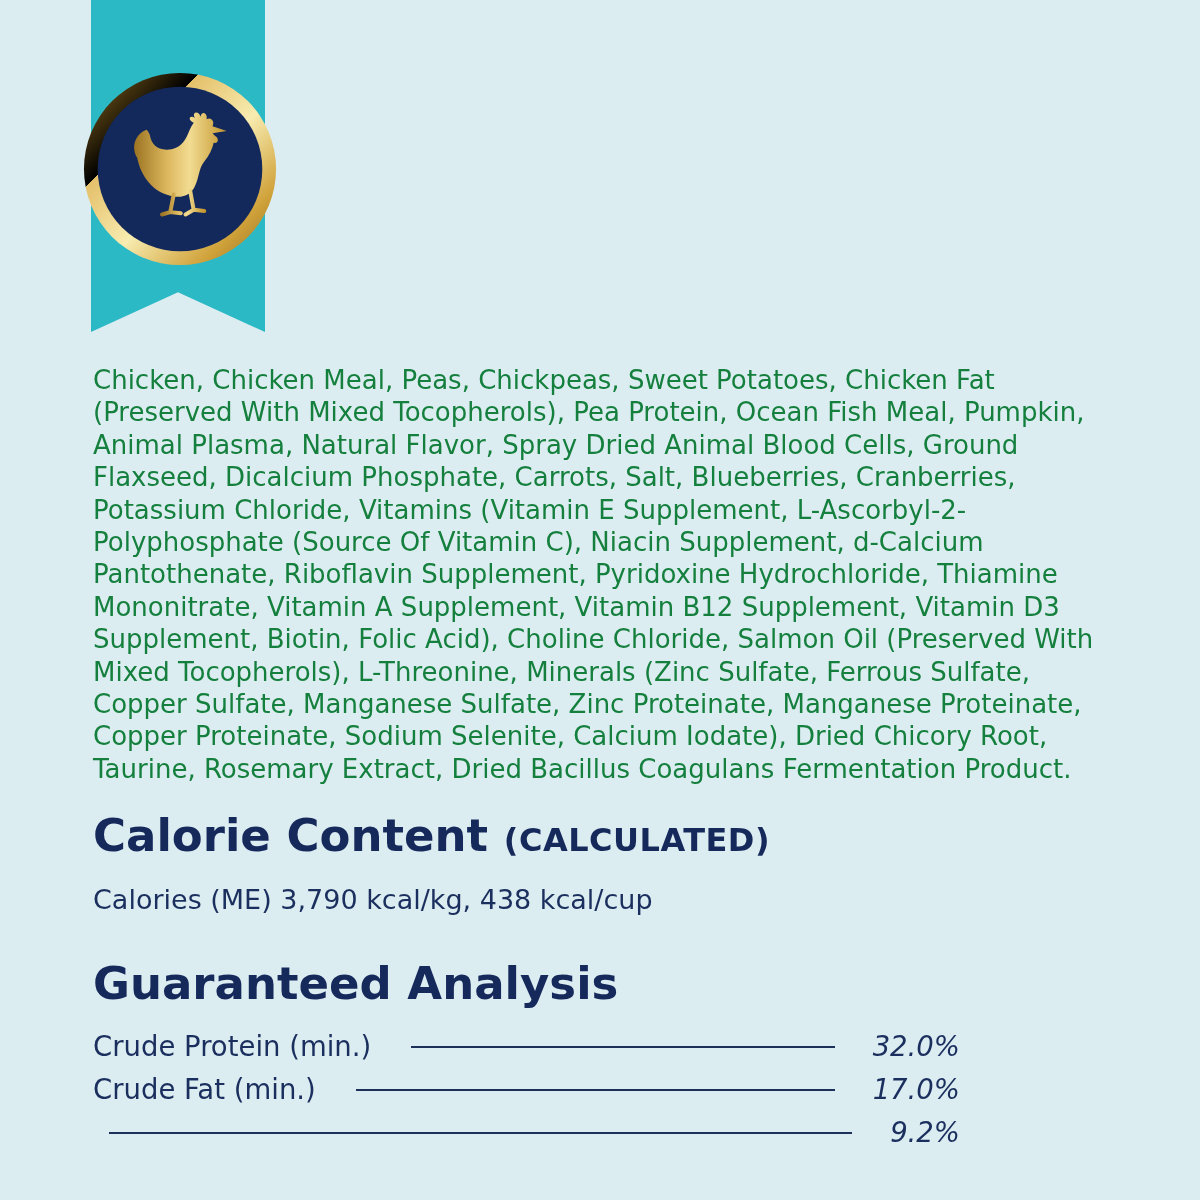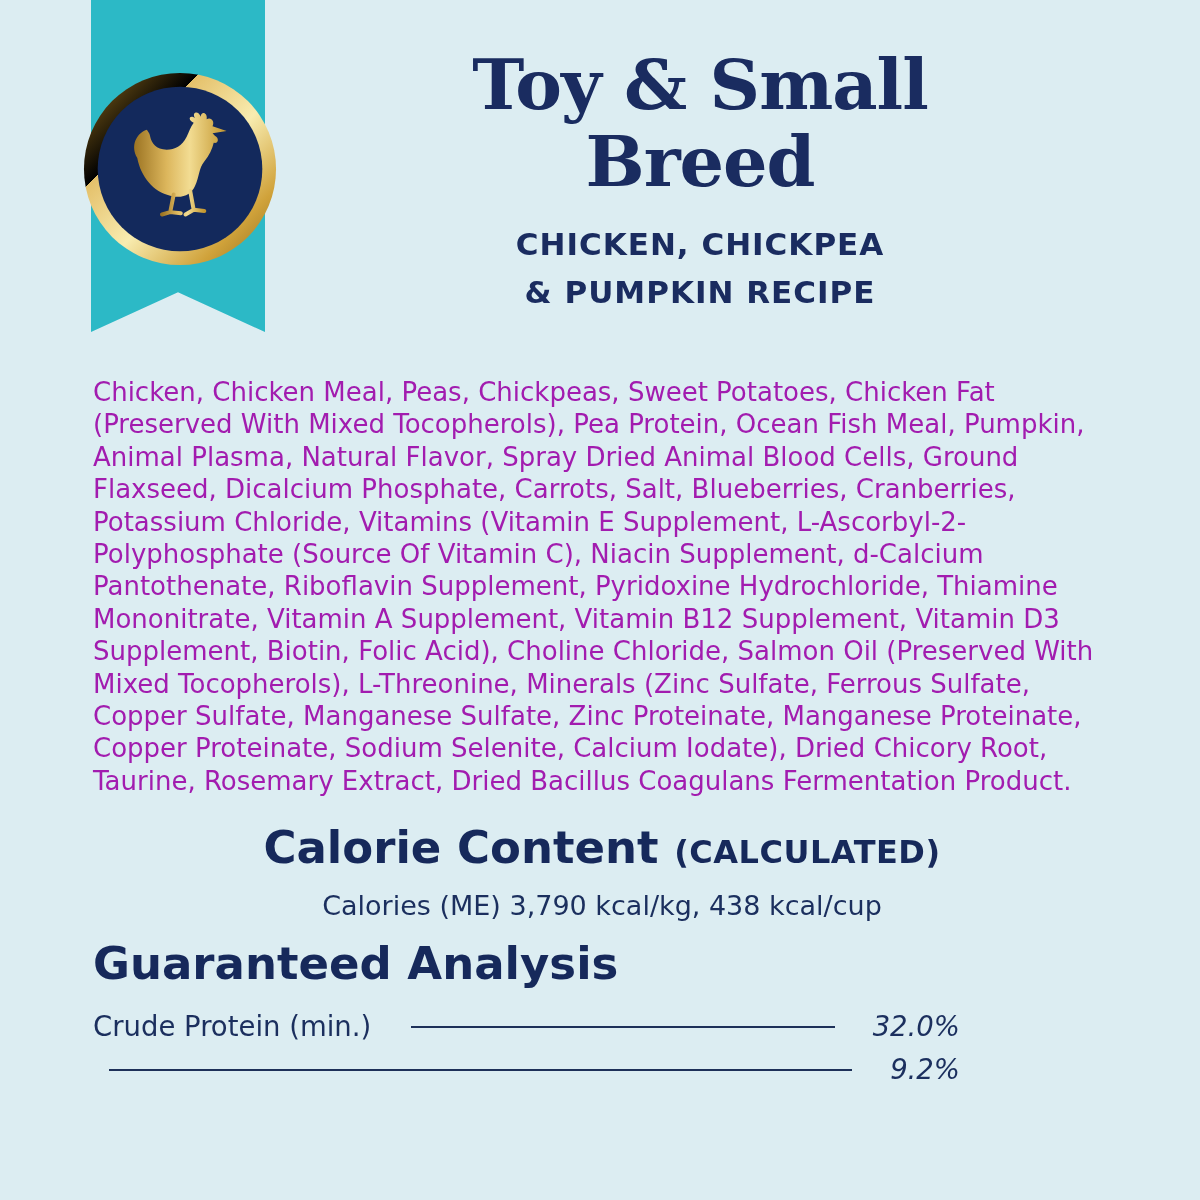--- a/index.html
+++ b/index.html
@@ -54,33 +54,33 @@
     font-weight:bold;
     color:#16295b;
     letter-spacing:0;
   }
   .heading-suffix{
     font-size:32px;
     font-weight:bold;
     letter-spacing:0.5px;
   }
   .ingredients-text{
-    margin-top:16px;
+    margin-top:4px;
     font-size:26px;
     line-height:32.4px;
     font-weight:normal;
-    color:#a21caf;
+    color:#15803d;
   }
-  .calorie-block{margin-top:24px;text-align:center;}
+  .calorie-block{margin-top:24px;}
   .calorie-line{
-    margin-top:16px;
+    margin-top:22px;
     font-size:27px;
     color:#1b2f5e;
   }
-  .ga-block{margin-top:16px;}
+  .ga-block{margin-top:42px;}
   .ga-rows{margin-top:14px;width:867px;}
   .ga-row{
     display:flex;
     align-items:center;
     height:43px;
     font-size:27.5px;
     color:#1b2f5e;
     gap:24px;
   }
   .ga-label{white-space:nowrap;}
@@ -135,30 +135,20 @@
           C67,17 64,21 70,24
           C67,28 66,32 64,36
           C60,44 54,47 47,47
           C38,47 34,41 33,36
           C33,34 31,31 30,30 Z"></path>
         <path fill="none" stroke="url(#goldBody)" stroke-width="3.4" stroke-linecap="round" stroke-linejoin="round" d="M53,85 L50,100 M43,102 L50,100 L59,101 M67,82 L70,98 M63,102 L70,98 L79,99"></path>
       </g>
     </svg>
   </div>
 
-  <div class="header">
-    <div class="title">
-      <div>Toy &amp; Small</div>
-      <div>Breed</div>
-    </div>
-    <div class="subtitle">
-      <div>CHICKEN, CHICKPEA</div>
-      <div>&amp; PUMPKIN RECIPE</div>
-    </div>
-  </div>
 
   <div class="content">
 
     <div class="ingredients-text">Chicken, Chicken Meal, Peas, Chickpeas, Sweet Potatoes, Chicken Fat (Preserved With Mixed Tocopherols), Pea Protein, Ocean Fish Meal, Pumpkin, Animal Plasma, Natural Flavor, Spray Dried Animal Blood Cells, Ground Flaxseed, Dicalcium Phosphate, Carrots, Salt, Blueberries, Cranberries, Potassium Chloride, Vitamins (Vitamin E Supplement, L-Ascorbyl-2-Polyphosphate (Source Of Vitamin C), Niacin Supplement, d-Calcium Pantothenate, Riboflavin Supplement, Pyridoxine Hydrochloride, Thiamine Mononitrate, Vitamin A Supplement, Vitamin B12 Supplement, Vitamin D3 Supplement, Biotin, Folic Acid), Choline Chloride, Salmon Oil (Preserved With Mixed Tocopherols), L-Threonine, Minerals (Zinc Sulfate, Ferrous Sulfate, Copper Sulfate, Manganese Sulfate, Zinc Proteinate, Manganese Proteinate, Copper Proteinate, Sodium Selenite, Calcium Iodate), Dried Chicory Root, Taurine, Rosemary Extract, Dried Bacillus Coagulans Fermentation Product.</div>
 
     <div class="calorie-block">
       <h2>
         <span>Calorie Content</span>
         <span class="heading-suffix">(CALCULATED)</span>
       </h2>
@@ -168,20 +158,25 @@
     <div class="ga-block">
       <h2>Guaranteed Analysis</h2>
       <div class="ga-rows">
 
         <div class="ga-row">
           <span class="ga-label">Crude Protein (min.)</span>
           <span class="ga-leader"></span>
           <span class="ga-value">32.0%</span>
         </div>
 
+        <div class="ga-row">
+          <span class="ga-label">Crude Fat (min.)</span>
+          <span class="ga-leader"></span>
+          <span class="ga-value">17.0%</span>
+        </div>
 
         <div class="ga-row">
           <span class="ga-leader"></span>
           <span class="ga-value">9.2%</span>
         </div>
 
       </div>
     </div>
 
   </div>

